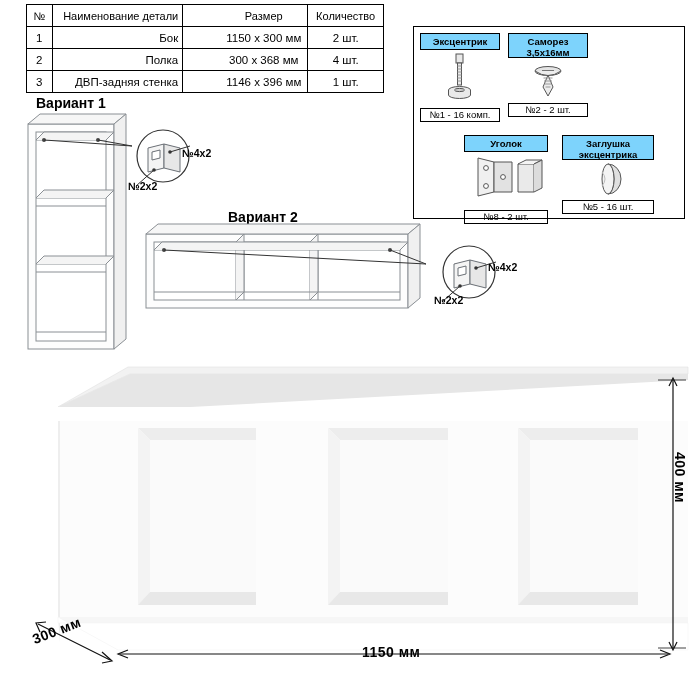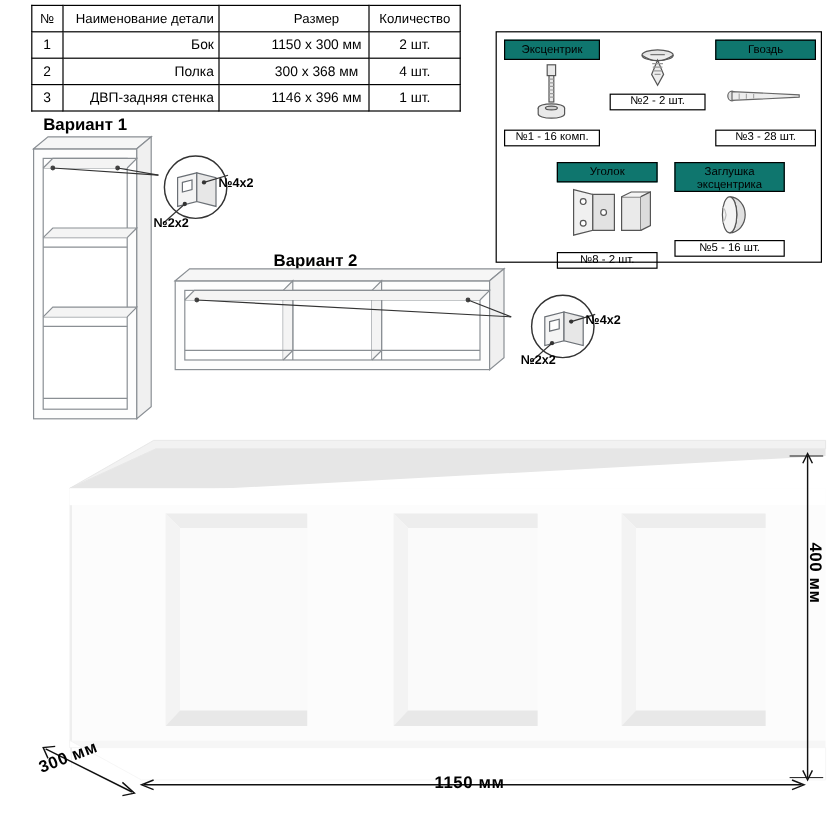--- a/index.html
+++ b/index.html
@@ -50,23 +50,23 @@
     border: 1px solid #000;
     box-sizing: border-box;
   }
   .hw-cell {
     position: absolute;
     box-sizing: border-box;
     text-align: center;
   }
   .hw-title {
     border: 1px solid #000;
-    background: #0f766e;
+    background: #7dd3fc;
     font-size: 9.5px;
-    font-weight: normal;
+    font-weight: bold;
     line-height: 11px;
     padding: 2px 1px;
     box-sizing: border-box;
   }
   .hw-art {
     height: 58px;
     position: relative;
   }
   .hw-qty {
     border: 1px solid #000;
@@ -148,47 +148,38 @@
           <ellipse cx="39.5" cy="40" rx="11" ry="3.5"></ellipse>
           <path d="M28.5 40 v5 a11 3.5 0 0 0 22 0 v-5"></path>
           <ellipse cx="39.5" cy="40" rx="5" ry="1.6" fill="#cfcfcf"></ellipse>
         </g>
       </svg>
     </div>
     <div class="hw-qty">№1 - 16 комп.</div>
   </div>
 
   <div class="hw-cell" style="left:94px; top:6px; width:80px;">
+    <div class="hw-title" style="height:25px;">
+      <div>Саморез</div>
+      <div>3,5х16мм</div>
+    </div>
     <div class="hw-art" style="height:45px;">
       <svg width="80" height="45" viewBox="0 0 80 45">
         <g stroke="#555" fill="#e4e4e4" stroke-width="1">
           <ellipse cx="40" cy="13" rx="13" ry="4.5"></ellipse>
           <path d="M27 13 q13 9 26 0" fill="#ededed"></path>
           <path d="M34 12.5 h12" stroke="#777"></path>
           <path d="M40 17 l-5 12 l5 9 l5 -9 z" fill="#ededed"></path>
           <path d="M35.5 20 h9 M36 23 h8 M36.5 26 h7 M37.5 29 h5" stroke="#999" fill="none"></path>
         </g>
       </svg>
     </div>
     <div class="hw-qty">№2 - 2 шт.</div>
   </div>
 
-  <div class="hw-cell" style="left:182px; top:6px; width:84px;">
-    <div class="hw-title">Гвоздь</div>
-    <div class="hw-art">
-      <svg width="84" height="58" viewBox="0 0 84 58">
-        <g stroke="#666" fill="#e4e4e4" stroke-width="1">
-          <ellipse cx="14" cy="30" rx="3.5" ry="4"></ellipse>
-          <path d="M14 26.3 L70 29 L70 31 L14 33.7 Z" fill="#ededed"></path>
-          <path d="M20 28 L20 32.5 M26 28.2 L26 32.3 M32 28.4 L32 32.1" stroke="#aaa"></path>
-        </g>
-      </svg>
-    </div>
-    <div class="hw-qty">№3 - 28 шт.</div>
-  </div>
 
   <div class="hw-cell" style="left:50px; top:108px; width:84px;text-align:center;">
     <div class="hw-title">Уголок</div>
     <div class="hw-art">
       <svg width="84" height="52" viewBox="0 0 84 52">
         <g stroke="#555" fill="#f0f0f0" stroke-width="1">
           <path d="M14 6 L30 10 L30 40 L14 44 Z"></path>
           <path d="M30 10 L48 10 L48 40 L30 40 Z" fill="#e2e2e2"></path>
           <circle cx="22" cy="16" r="2.4" fill="#fff"></circle>
           <circle cx="22" cy="34" r="2.4" fill="#fff"></circle>

